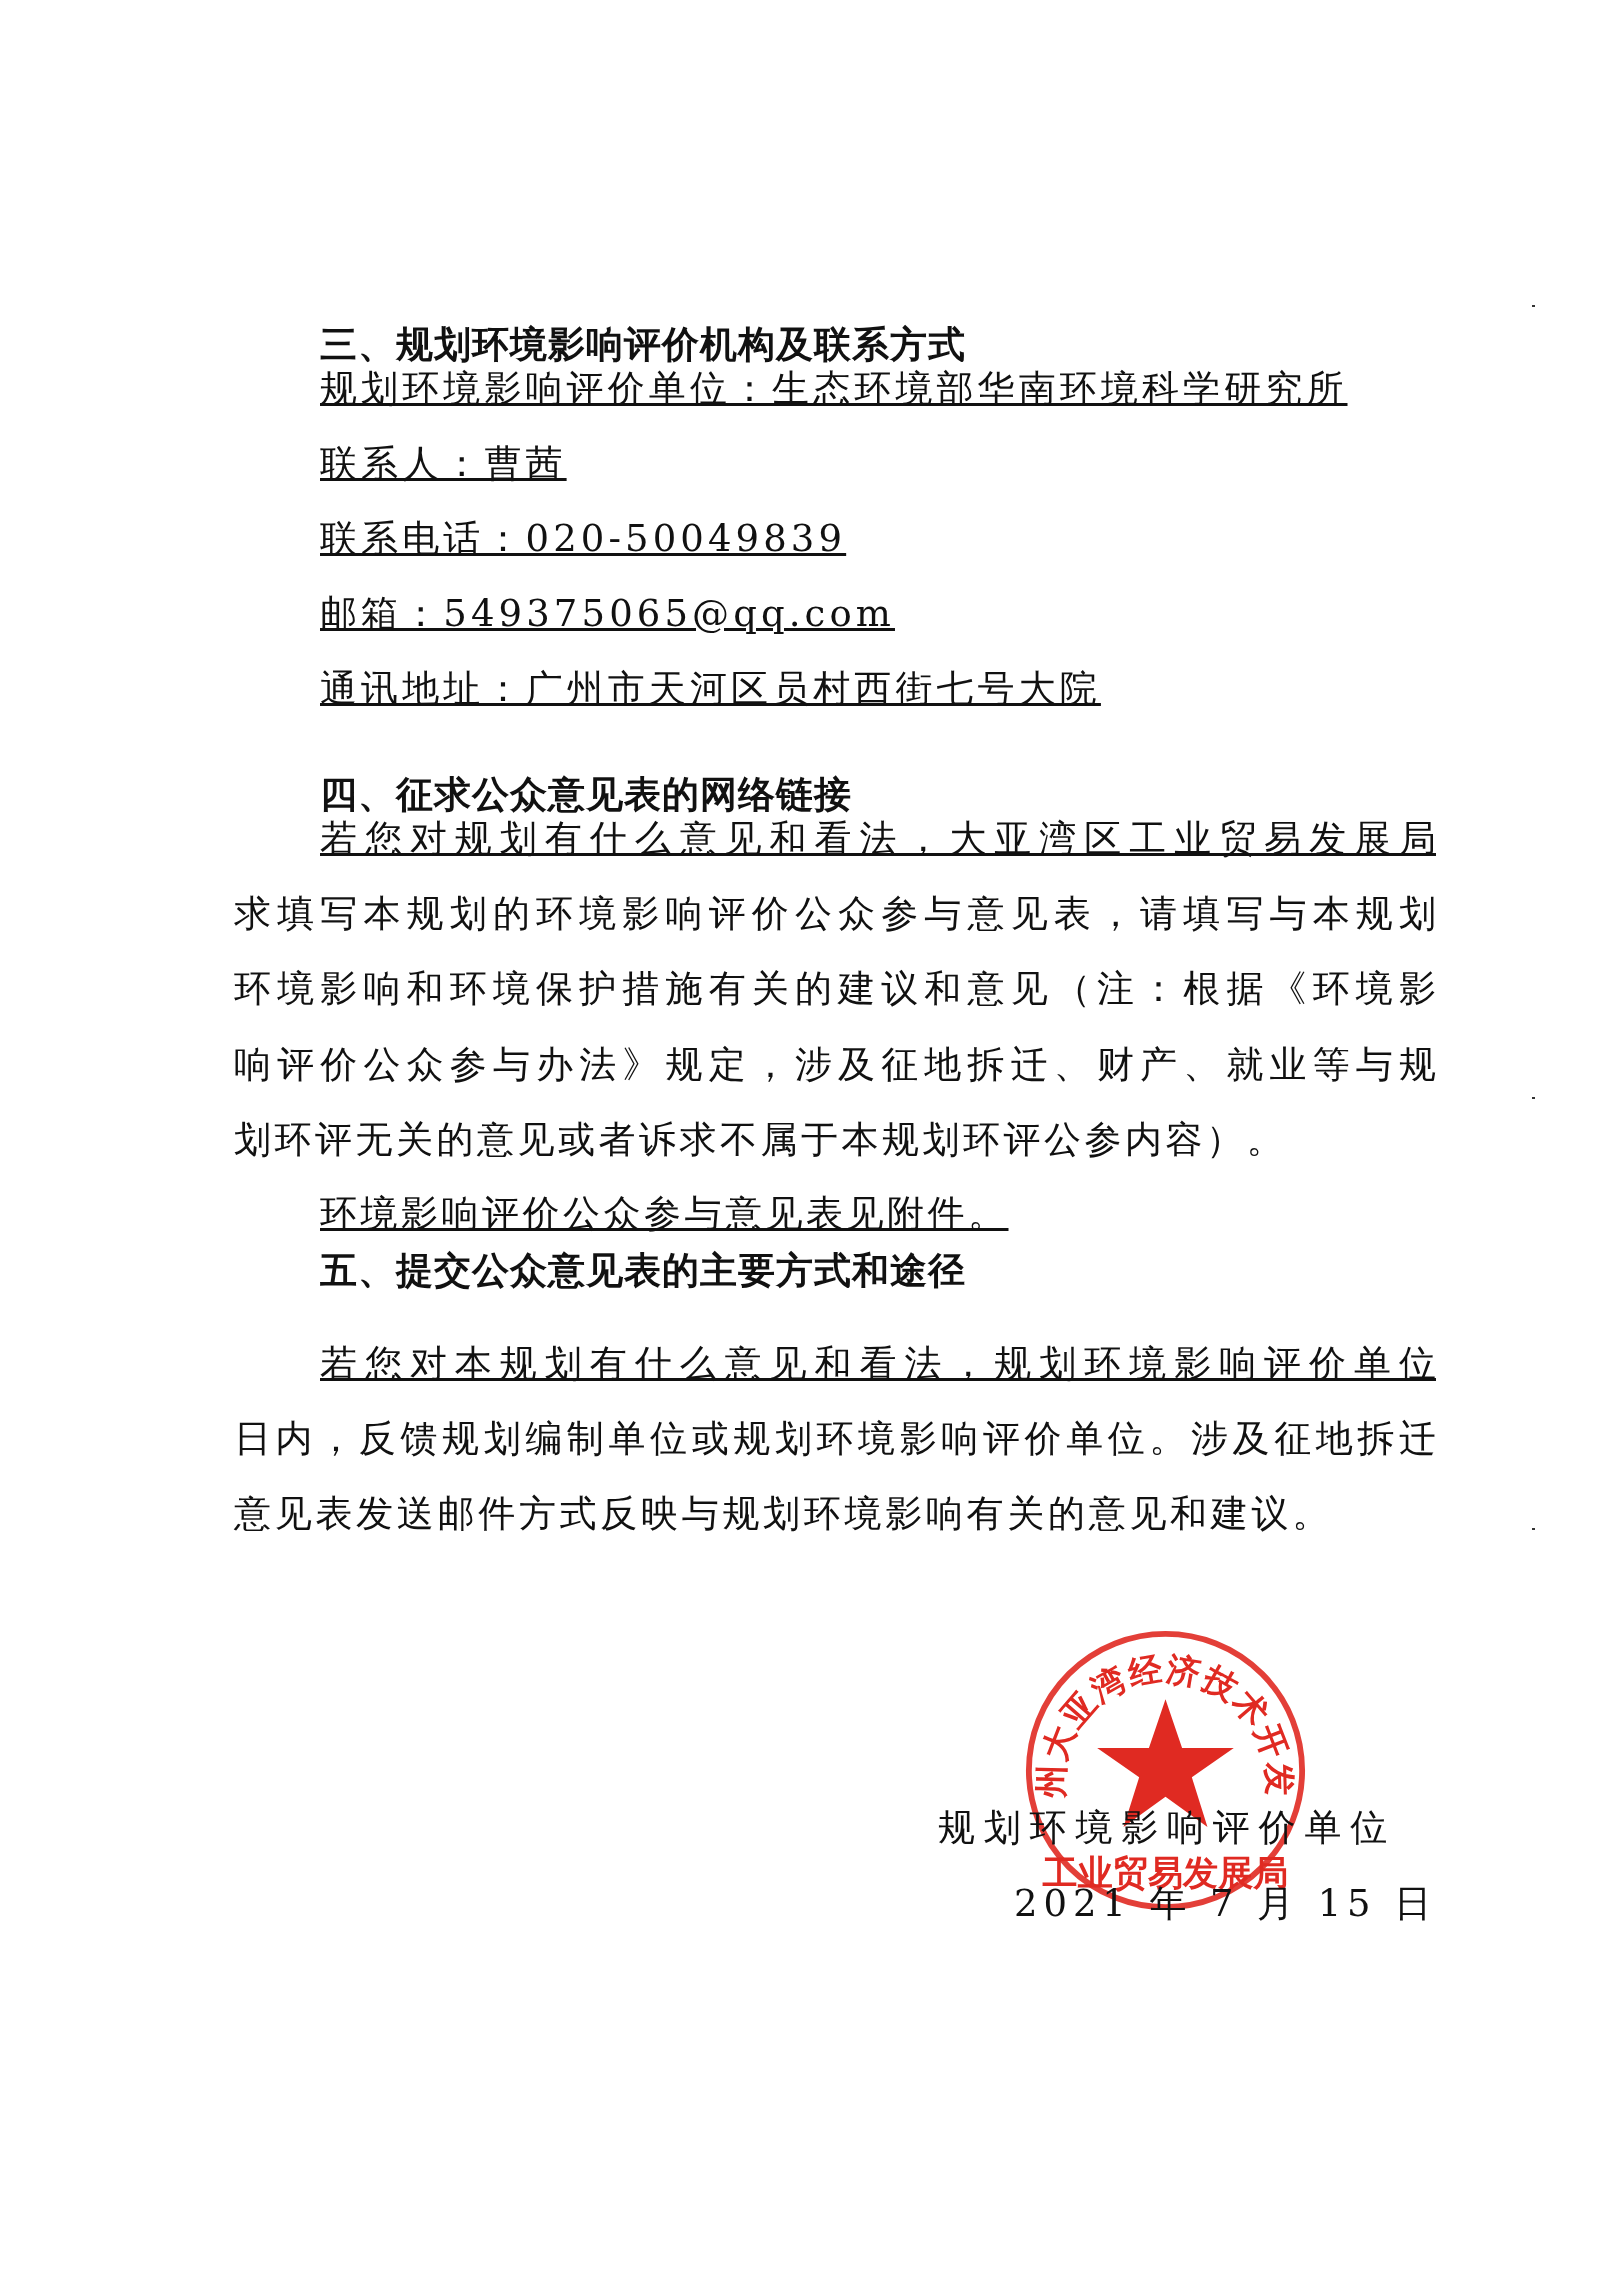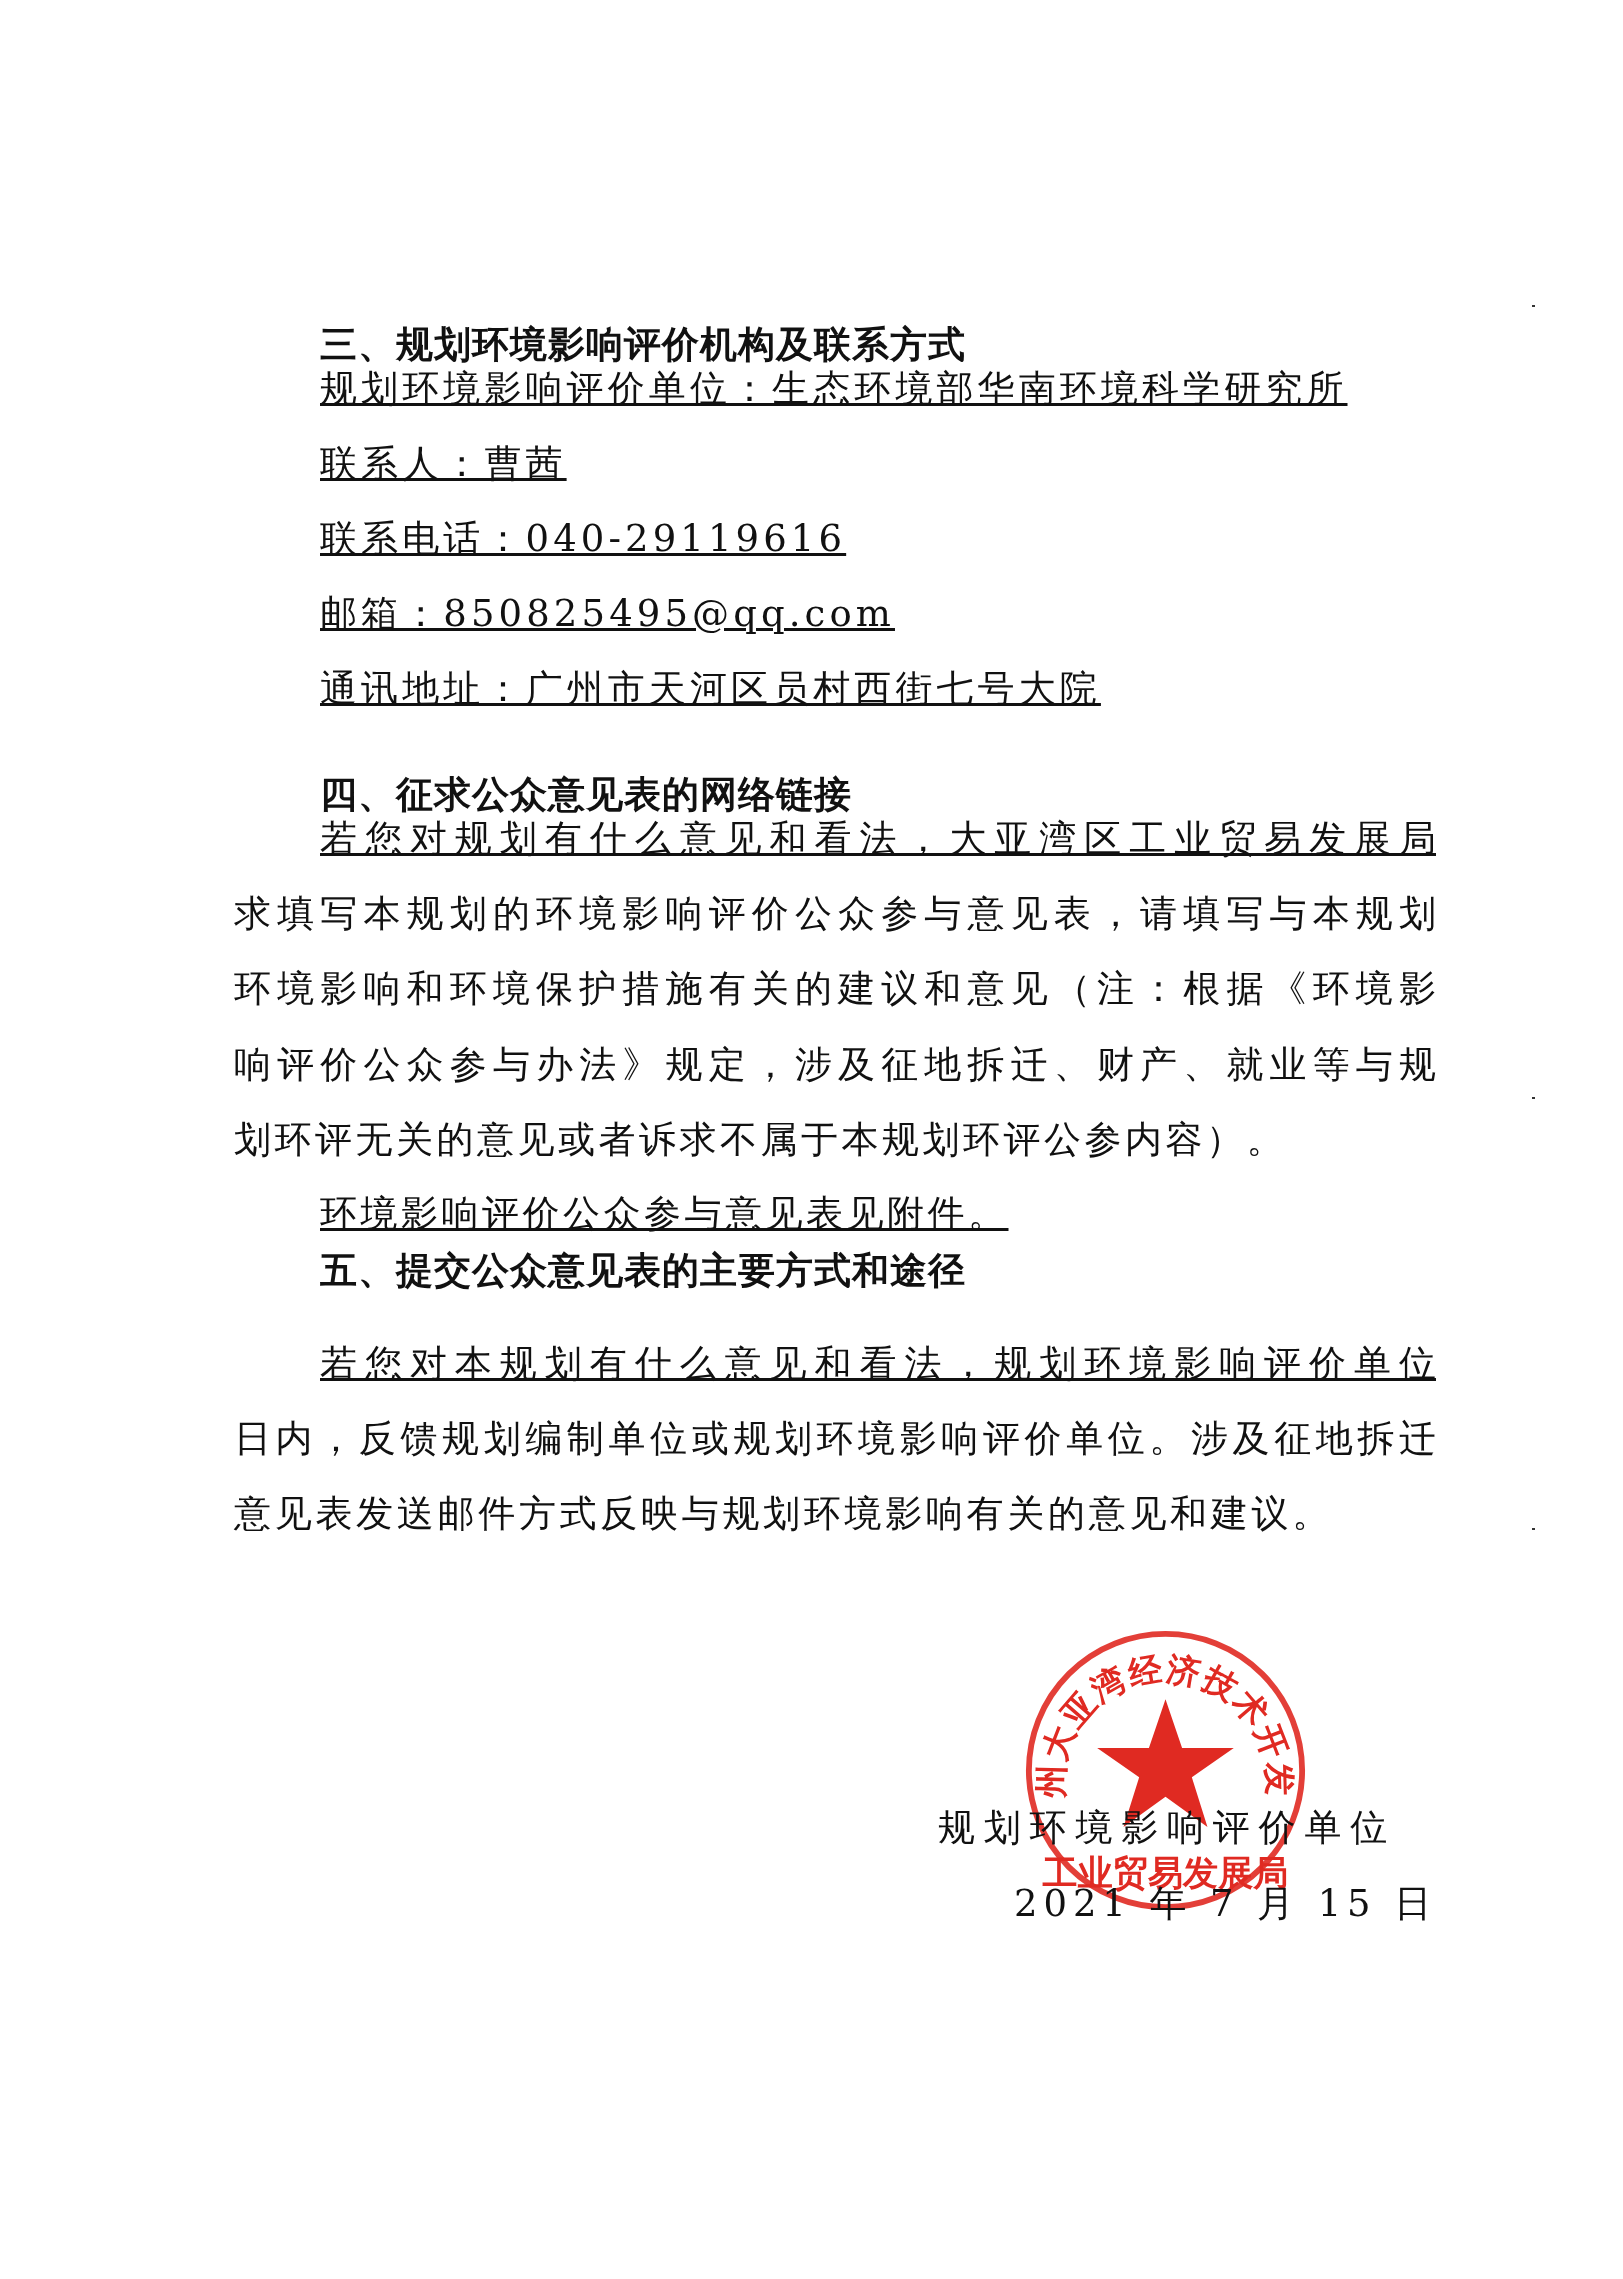--- a/index.html
+++ b/index.html
@@ -14,22 +14,22 @@
   .sig { position: absolute; font-size: 37px; line-height: 47px; white-space: nowrap; letter-spacing: 8.8px; z-index: 2; }
   .stamp { position: absolute; left: 1024px; top: 1629px; width: 283px; height: 283px; z-index: 1; }
   .speck { position: absolute; width: 2.9px; height: 2px; background: #333; }
 </style>
 </head>
 <body>
 
 <div class="line heading" style="top:289px">三、规划环境影响评价机构及联系方式</div>
 <div class="line indent" style="top:365px">规划环境影响评价单位：生态环境部华南环境科学研究所</div>
 <div class="line indent" style="top:440px">联系人：曹茜</div>
-<div class="line indent" style="top:515px">联系电话：040-29119616</div>
-<div class="line indent" style="top:590px">邮箱：850825495@qq.com</div>
+<div class="line indent" style="top:515px">联系电话：020-50049839</div>
+<div class="line indent" style="top:590px">邮箱：549375065@qq.com</div>
 <div class="line indent" style="top:665px">通讯地址：广州市天河区员村西街七号大院</div>
 
 <div class="line heading" style="top:739px">四、征求公众意见表的网络链接</div>
 <div class="line indent justify" style="top:815px; width:1116px">若您对规划有什么意见和看法，大亚湾区工业贸易发展局</div>
 <div class="line justify" style="top:890px">求填写本规划的环境影响评价公众参与意见表，请填写与本规划</div>
 <div class="line justify" style="top:965px">环境影响和环境保护措施有关的建议和意见（注：根据《环境影</div>
 <div class="line justify" style="top:1041px">响评价公众参与办法》规定，涉及征地拆迁、财产、就业等与规</div>
 <div class="line" style="top:1116px; letter-spacing:3.5px">划环评无关的意见或者诉求不属于本规划环评公参内容）。</div>
 <div class="line indent" style="top:1190px; letter-spacing:3.5px">环境影响评价公众参与意见表见附件。</div>
 

